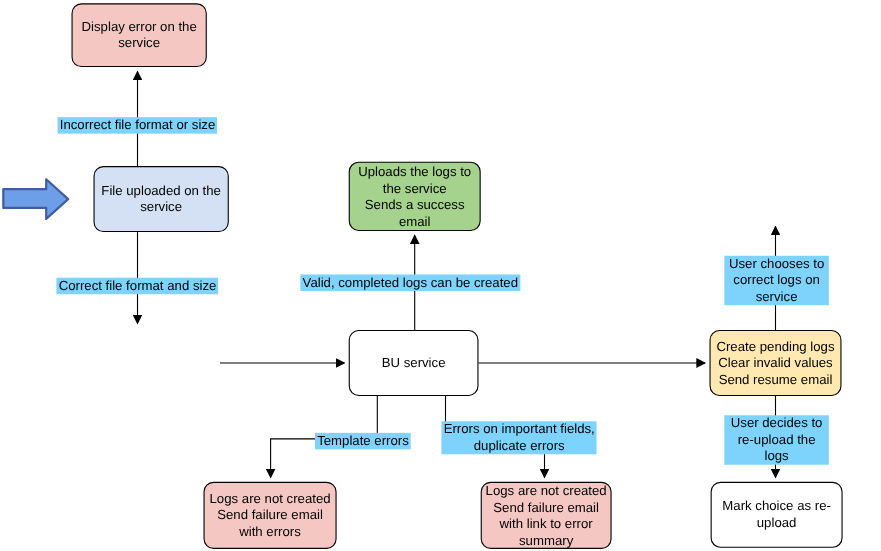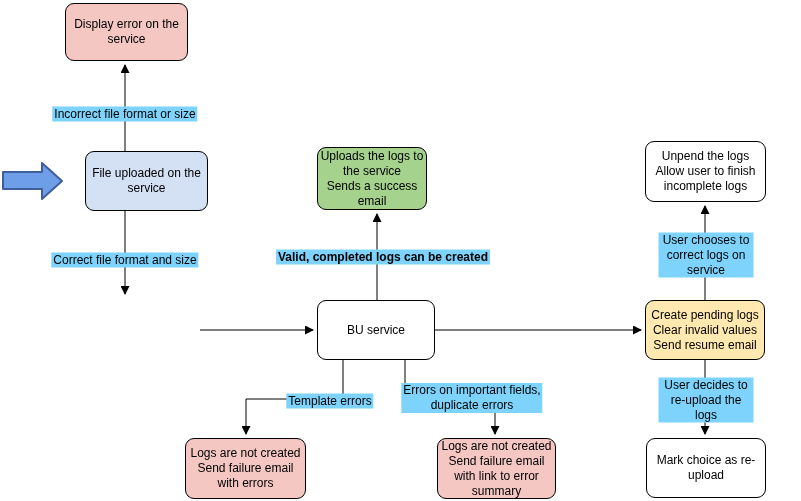--- a/index.html
+++ b/index.html
@@ -35,31 +35,31 @@
     background:#7dd3fc;
     white-space:pre-line;
     text-align:center;
     line-height:15px;
     padding:0 2px;
   }
   
   .n-display{left:65px;top:3px;width:123px;height:58px;}
   .n-file{left:65px;top:151px;width:123px;height:60px;}
   .n-adds{left:50px;top:298px;width:150px;height:62px;}
-  .n-green{left:317px;top:147px;width:110px;height:63px;}
+  .n-green{left:317px;top:147px;width:120px;height:63px;}
   .n-bu{left:317px;top:300px;width:118px;height:60px;}
   .n-yellow{left:645px;top:300px;width:120px;height:60px;}
   .n-unpend{left:645px;top:141px;width:121px;height:61px;}
   .n-mark{left:646px;top:438px;width:120px;height:60px;}
   .n-pink1{left:185px;top:438px;width:121px;height:61px;}
   .n-pink2{left:437px;top:438px;width:119px;height:61px;}
   
   .l-incorrect{left:125px;top:114px;}
   .l-correct{left:125px;top:260px;}
-  .l-valid{left:383px;top:257px;font-weight:bold;}
+  .l-valid{left:373px;top:257px;}
   .l-partial{left:524px;top:330px;}
   .l-template{left:330px;top:401px;}
   .l-fields{left:472px;top:398px;}
   .l-chooses{left:706px;top:255px;}
   .l-decides{left:706px;top:400px;}
   polygon[data-name="input-arrow-icon"]{
     fill:var(--arrowfill);
     stroke:var(--arrowstroke);
     stroke-width:2;
     stroke-linejoin:round;
@@ -93,23 +93,20 @@
   <div class="node c-blue n-file" data-name="node-file-uploaded">File uploaded on the
 service</div>
   <div class="node c-green n-green" data-name="node-uploads-logs-success">Uploads the logs to
 the service
 Sends a success
 email</div>
   <div class="node n-bu" data-name="node-bu-service">BU service</div>
   <div class="node c-yellow n-yellow" data-name="node-create-pending-logs">Create pending logs
 Clear invalid values
 Send resume email</div>
-  <div class="node n-unpend" data-name="node-unpend-logs">Unpend the logs
-Allow user to finish
-incomplete logs</div>
   <div class="node n-mark" data-name="node-mark-reupload">Mark choice as re-
 upload</div>
   <div class="node c-pink n-pink1" data-name="node-logs-not-created-errors">Logs are not created
 Send failure email
 with errors</div>
   <div class="node c-pink n-pink2" data-name="node-logs-not-created-summary">Logs are not created
 Send failure email
 with link to error
 summary</div>
 

